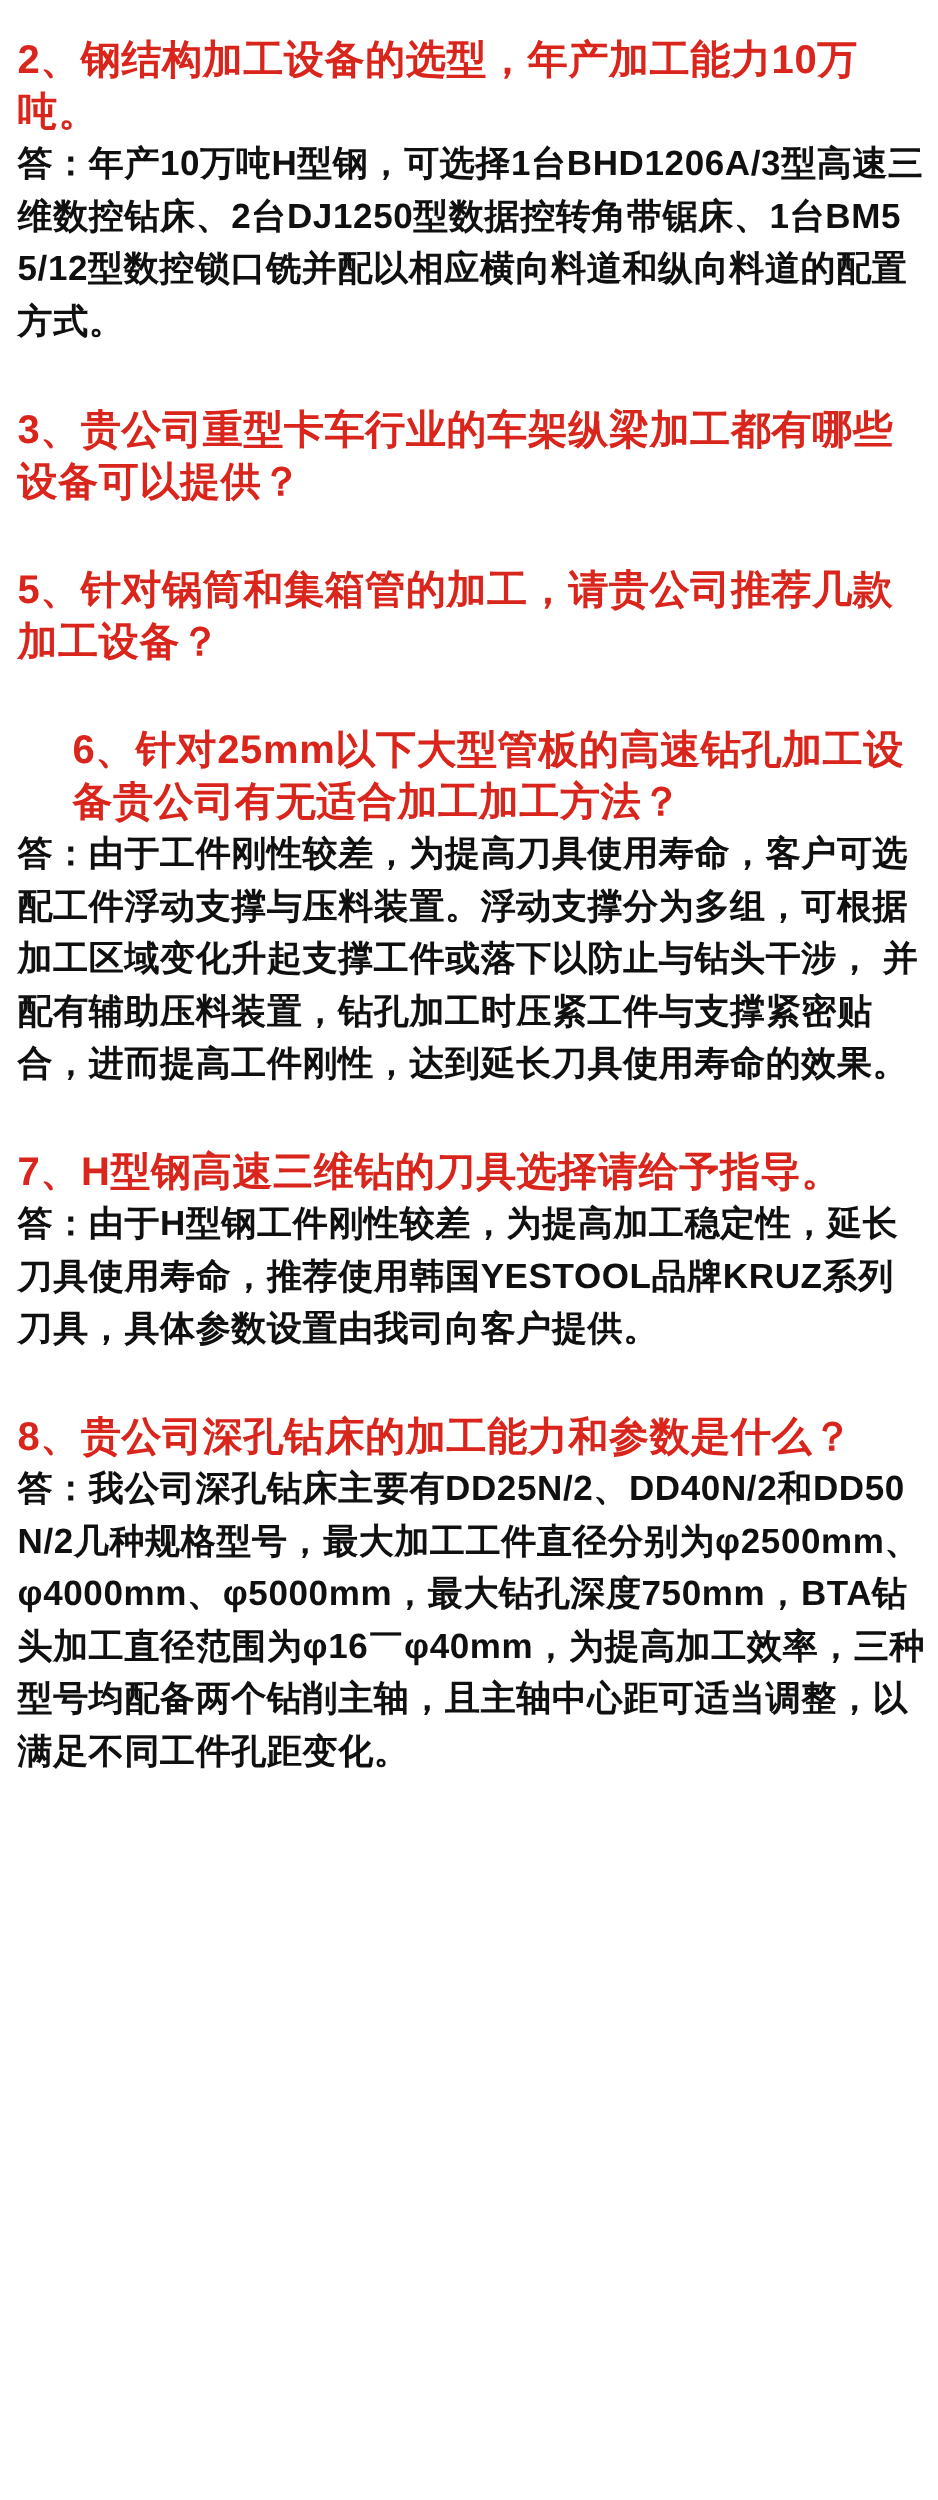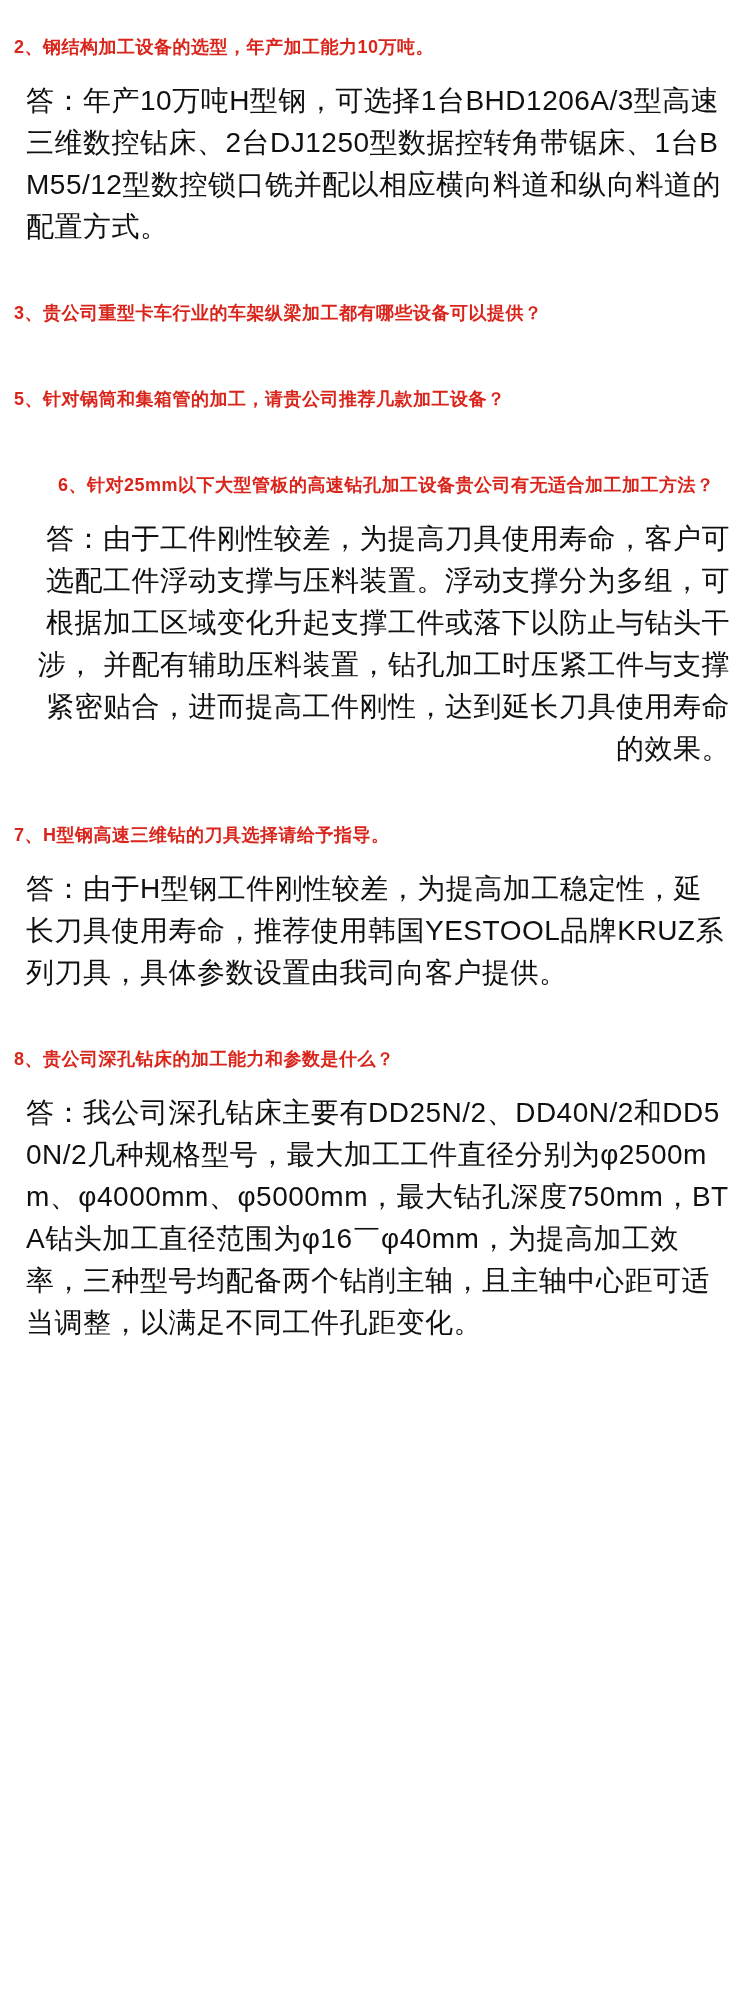--- a/index.html
+++ b/index.html
@@ -18,32 +18,32 @@
     width: 750px;
     height: 2000px;
     padding: 26px 8px 0 14px;
     background: #ffffff;
   }
   .qa { margin: 0; }
   .qa + .qa { margin-top: 44px; }
   .q {
     margin: 0;
     color: #d9251b;
-    font-size: 18px;
+    font-size: 32px;
     line-height: 42px;
     font-weight: bold;
     letter-spacing: 0.5px;
     word-break: break-all;
   }
   .a {
-    margin: 12px;
+    margin: 0;
     color: #101010;
     font-size: 28px;
     line-height: 42px;
-    font-weight: 400;
+    font-weight: 700;
     letter-spacing: 0.5px;
     word-break: break-all;
   }
 </style>
 </head>
 <body style="background: rgb(255, 255, 255);">
 
 <div class="page">
 
   <section class="qa">
@@ -55,21 +55,21 @@
     <h2 class="q" style="color: rgb(217, 37, 27);">3、贵公司重型卡车行业的车架纵梁加工都有哪些设备可以提供？</h2>
   </section>
 
 
   <section class="qa">
     <h2 class="q" style="color: rgb(217, 37, 27);">5、针对锅筒和集箱管的加工，请贵公司推荐几款加工设备？</h2>
   </section>
 
   <section class="qa">
     <h2 class="q" style="color: rgb(217, 37, 27); margin-left: 44px;">6、针对25mm以下大型管板的高速钻孔加工设备贵公司有无适合加工加工方法？</h2>
-    <p class="a" style="color: rgb(16, 16, 16); text-align: right;">答：由于工件刚性较差，为提高刀具使用寿命，客户可选配工件浮动支撑与压料装置。浮动支撑分为多组，可根据加工区域变化升起支撑工件或落下以防止与钻头干涉， 并配有辅助压料装置，钻孔加工时压紧工件与支撑紧密贴合，进而提高工件刚性，达到延长刀具使用寿命的效果。</p>
+    <p class="a" style="color: rgb(16, 16, 16);">答：由于工件刚性较差，为提高刀具使用寿命，客户可选配工件浮动支撑与压料装置。浮动支撑分为多组，可根据加工区域变化升起支撑工件或落下以防止与钻头干涉， 并配有辅助压料装置，钻孔加工时压紧工件与支撑紧密贴合，进而提高工件刚性，达到延长刀具使用寿命的效果。</p>
   </section>
 
   <section class="qa">
     <h2 class="q" style="color: rgb(217, 37, 27);">7、H型钢高速三维钻的刀具选择请给予指导。</h2>
     <p class="a" style="color: rgb(16, 16, 16);">答：由于H型钢工件刚性较差，为提高加工稳定性，延长刀具使用寿命，推荐使用韩国YESTOOL品牌KRUZ系列刀具，具体参数设置由我司向客户提供。</p>
   </section>
 
   <section class="qa">
     <h2 class="q" style="color: rgb(217, 37, 27);">8、贵公司深孔钻床的加工能力和参数是什么？</h2>
     <p class="a" style="color: rgb(16, 16, 16);">答：我公司深孔钻床主要有DD25N/2、DD40N/2和DD50N/2几种规格型号，最大加工工件直径分别为φ2500mm、φ4000mm、φ5000mm，最大钻孔深度750mm，BTA钻头加工直径范围为φ16￣φ40mm，为提高加工效率，三种型号均配备两个钻削主轴，且主轴中心距可适当调整，以满足不同工件孔距变化。</p>

